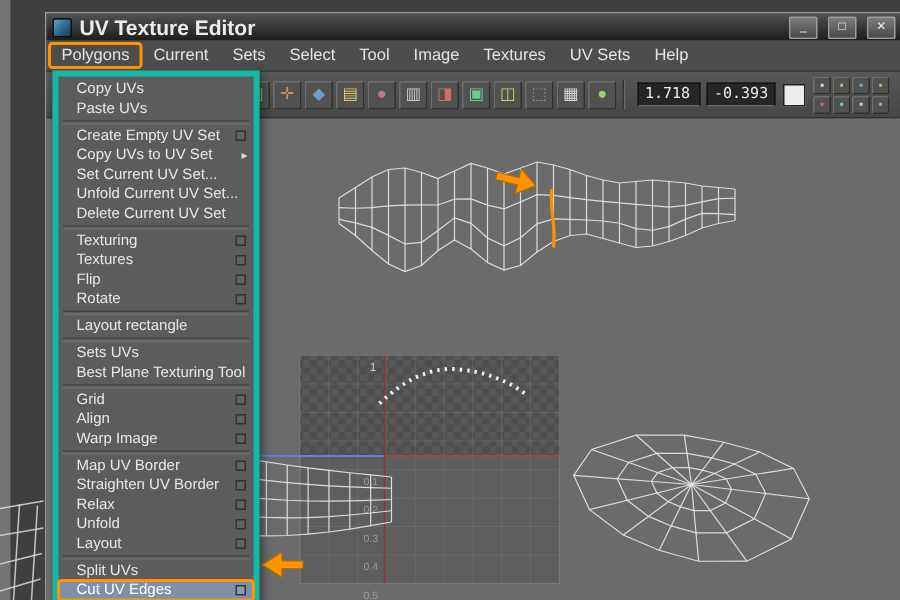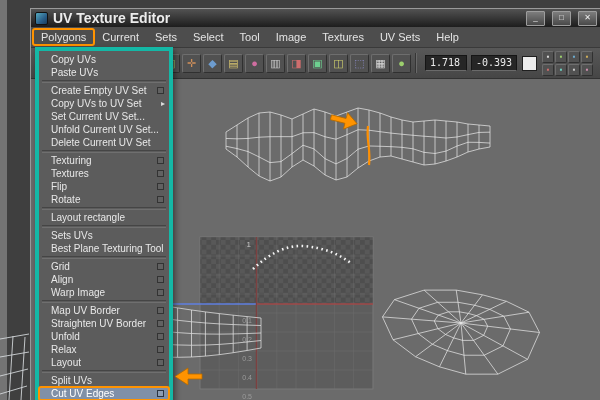--- a/index.html
+++ b/index.html
@@ -266,22 +266,22 @@
     <div class="menu-sep"></div>
     <div class="menu-item"><span>Sets UVs</span></div>
     <div class="menu-item"><span>Best Plane Texturing Tool</span></div>
     <div class="menu-sep"></div>
     <div class="menu-item"><span>Grid</span><span class="opt-box"></span></div>
     <div class="menu-item"><span>Align</span><span class="opt-box"></span></div>
     <div class="menu-item"><span>Warp Image</span><span class="opt-box"></span></div>
     <div class="menu-sep"></div>
     <div class="menu-item"><span>Map UV Border</span><span class="opt-box"></span></div>
     <div class="menu-item"><span>Straighten UV Border</span><span class="opt-box"></span></div>
+    <div class="menu-item"><span>Relax</span><span class="opt-box"></span></div>
     <div class="menu-item"><span>Unfold</span><span class="opt-box"></span></div>
-    <div class="menu-item"><span>Relax</span><span class="opt-box"></span></div>
     <div class="menu-item"><span>Layout</span><span class="opt-box"></span></div>
     <div class="menu-sep"></div>
     <div class="menu-item"><span>Split UVs</span></div>
     <div class="menu-item highlight annotated"><span>Cut UV Edges</span><span class="opt-box"></span></div>
   </div>
 
 <svg id="ann-svg" width="600" height="400" viewBox="0 0 600 400">
   <g transform="translate(333,109) rotate(14)">
     <polygon points="0,6 15,6 15,0 27,8.5 15,17 15,11 0,11" fill="#ff9300" stroke="#b36a00" stroke-width="0.8"></polygon>
   </g>

